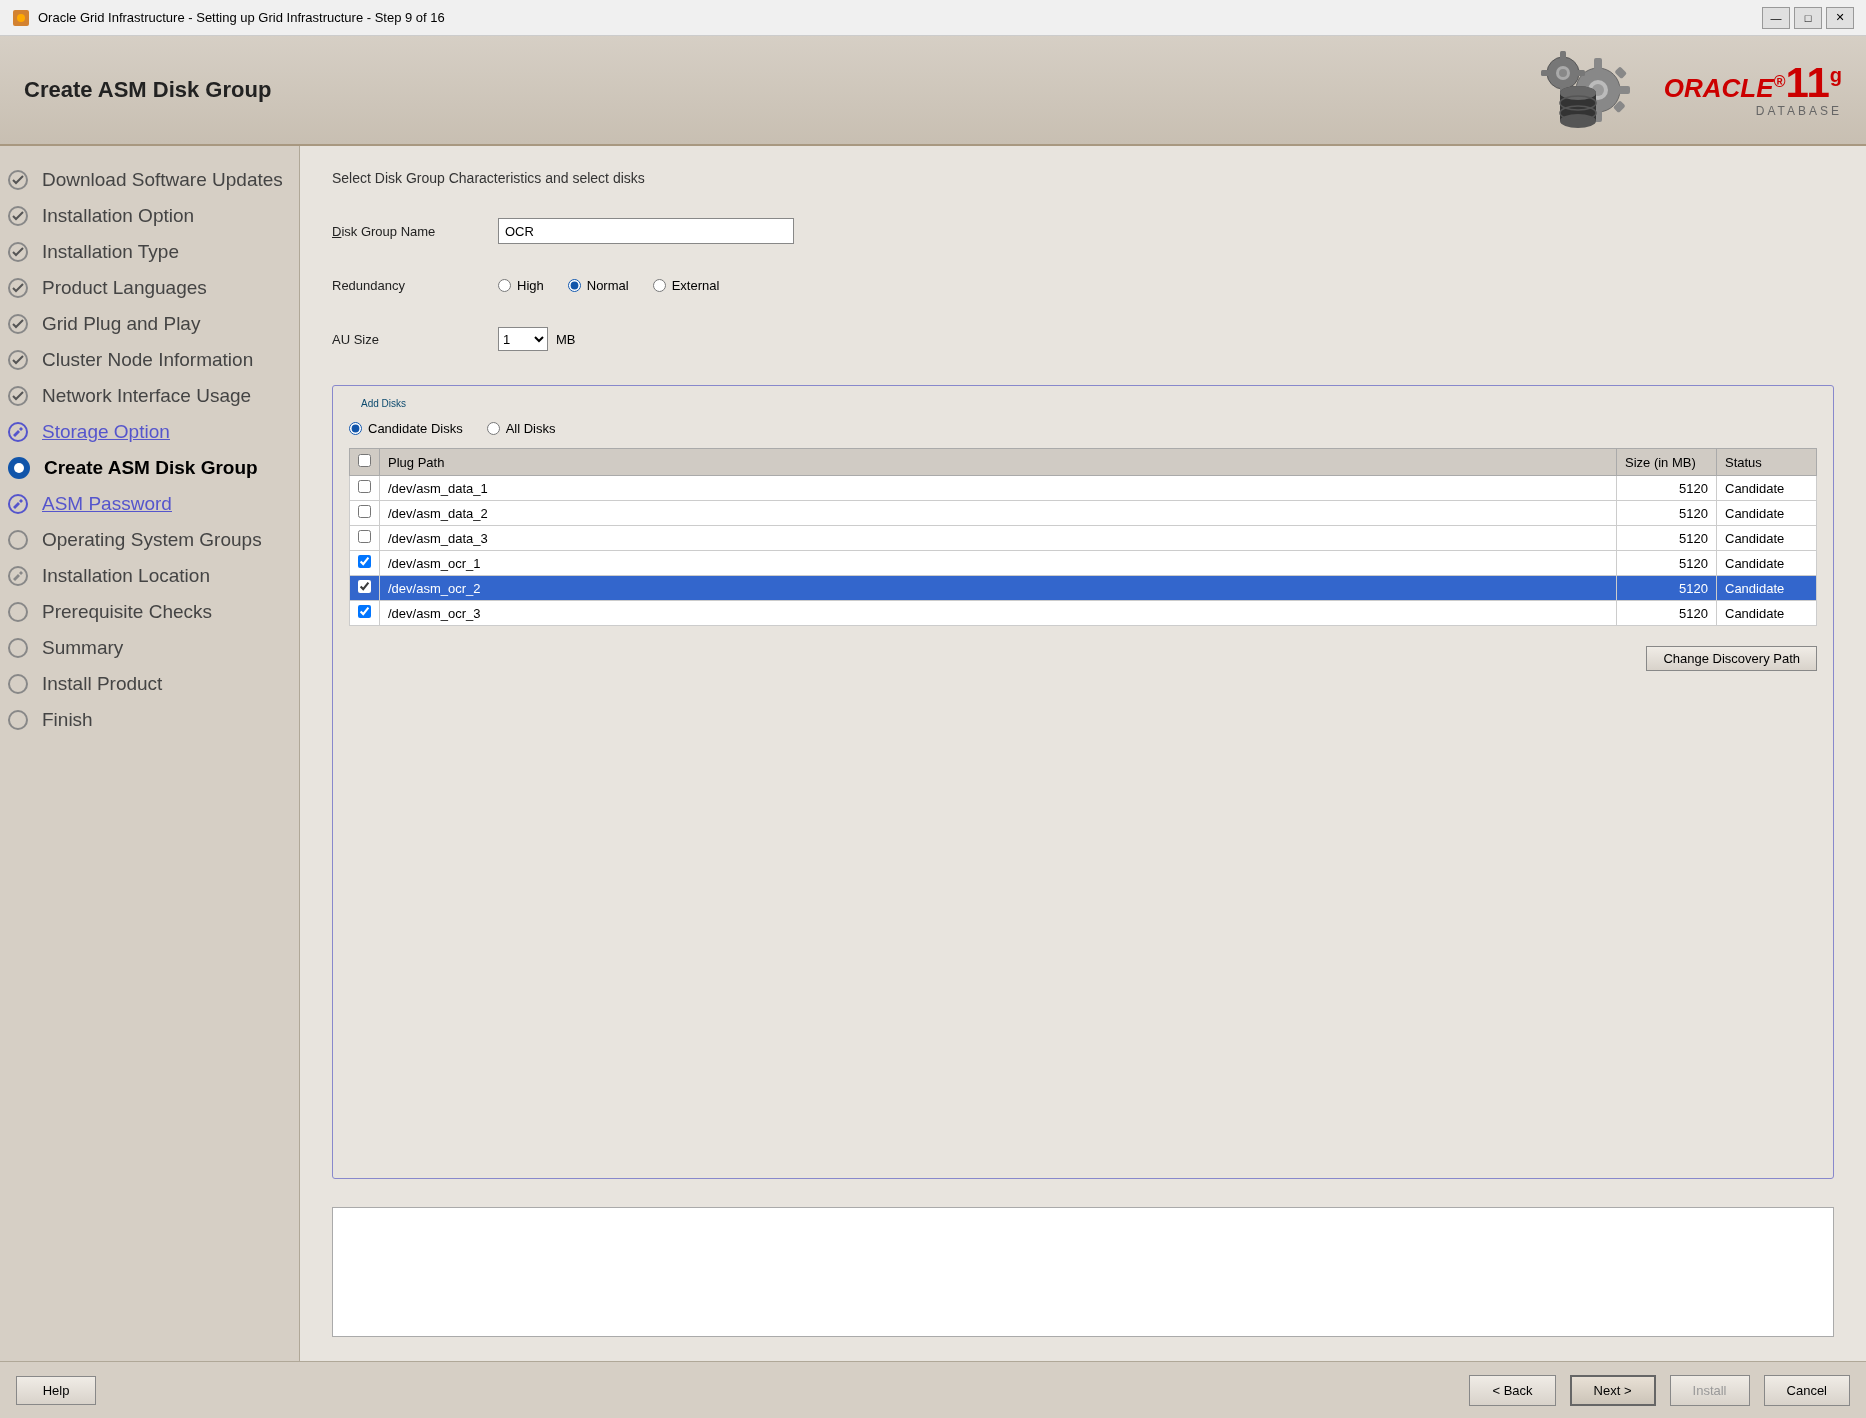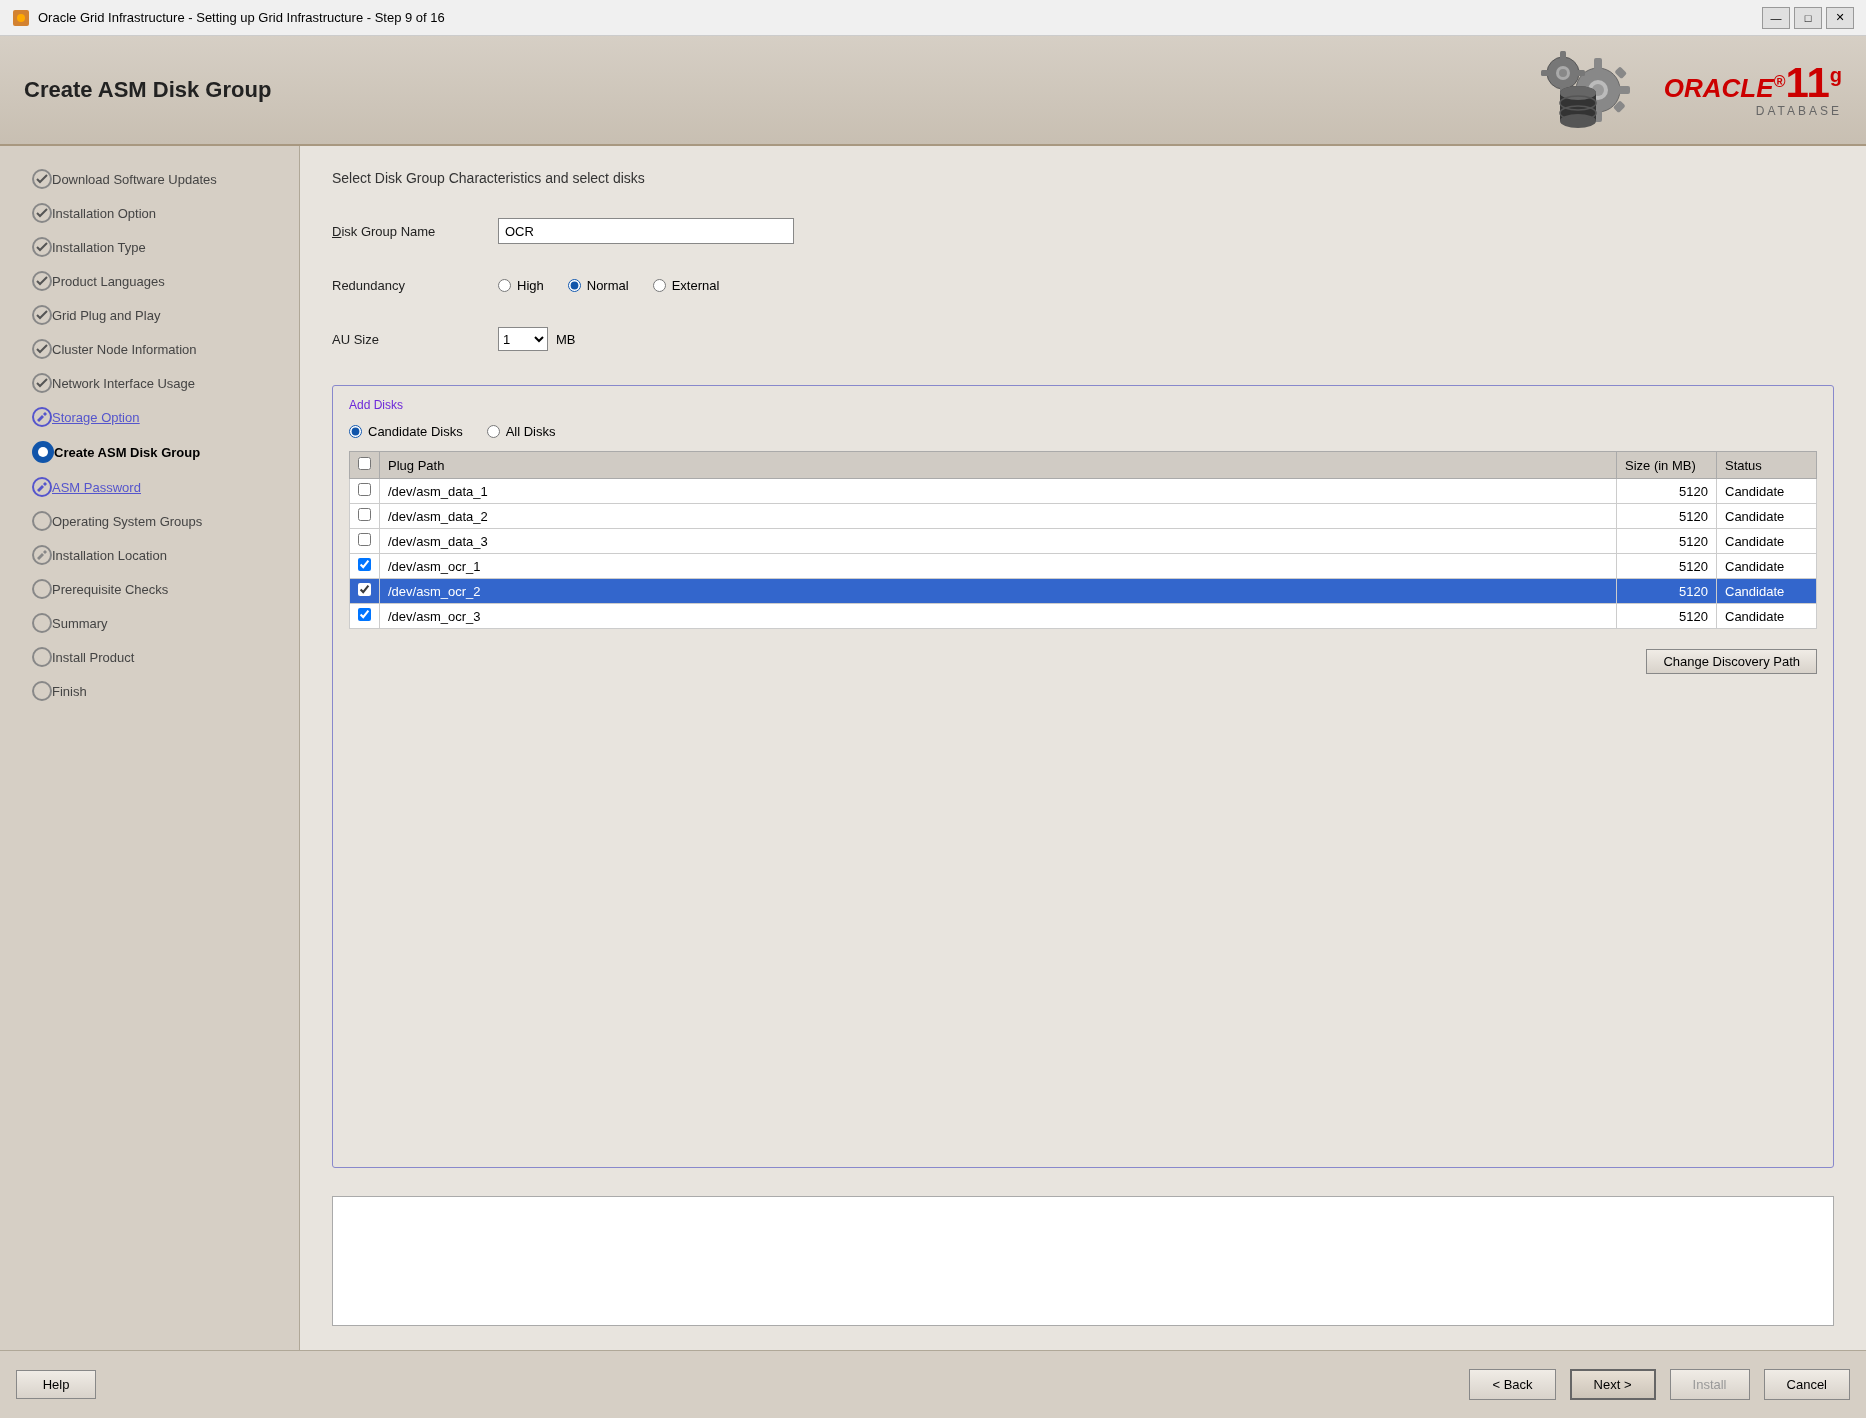--- a/index.html
+++ b/index.html
@@ -85,23 +85,23 @@
       width: 300px;
       background: #d6cfc5;
       border-right: 1px solid #b0a898;
       padding: 16px 0;
       flex-shrink: 0;
       overflow-y: auto;
     }
     .sidebar-item {
       display: flex;
       align-items: center;
-      gap: 0;
-      padding: 7px 32px;
-      font-size: 13px;
+      gap: 14px;
+      padding: 7px 8px;
+      font-size: 19px;
       color: #444;
       cursor: default;
     }
     .sidebar-item.link {
       color: #5555cc;
       text-decoration: underline;
       cursor: pointer;
     }
     .sidebar-item.active-current {
       font-weight: bold;
@@ -211,23 +211,24 @@
 
     
     .add-disks-section {
       border: 1px solid #8888cc;
       border-radius: 3px;
       padding: 12px 16px;
       background: #e8e4de;
       flex: 1;
     }
     .add-disks-title {
-      color: #6d28d9;
-      font-size: 12px;
+      color: #0c4a6e;
+      font-size: 10px;
       margin-bottom: 12px;
+      margin-left: 12px;
     }
     .disk-radio-group {
       display: flex;
       gap: 24px;
       margin-bottom: 12px;
     }
     .disk-table {
       width: 100%;
       border-collapse: collapse;
       border: 1px solid #aaa;
@@ -282,21 +283,21 @@
     }
 
     
     .footer {
       background: #d6cfc5;
       border-top: 1px solid #b0a898;
       padding: 10px 16px;
       display: flex;
       align-items: center;
       justify-content: space-between;
-      height: 68px;
+      height: 57px;
       flex-shrink: 0;
     }
     .footer-right {
       display: flex;
       gap: 14px;
     }
     .footer-btn {
       padding: 6px 22px;
       border: 1px solid #888;
       background: linear-gradient(to bottom, #f0ece6, #d8d2ca);

